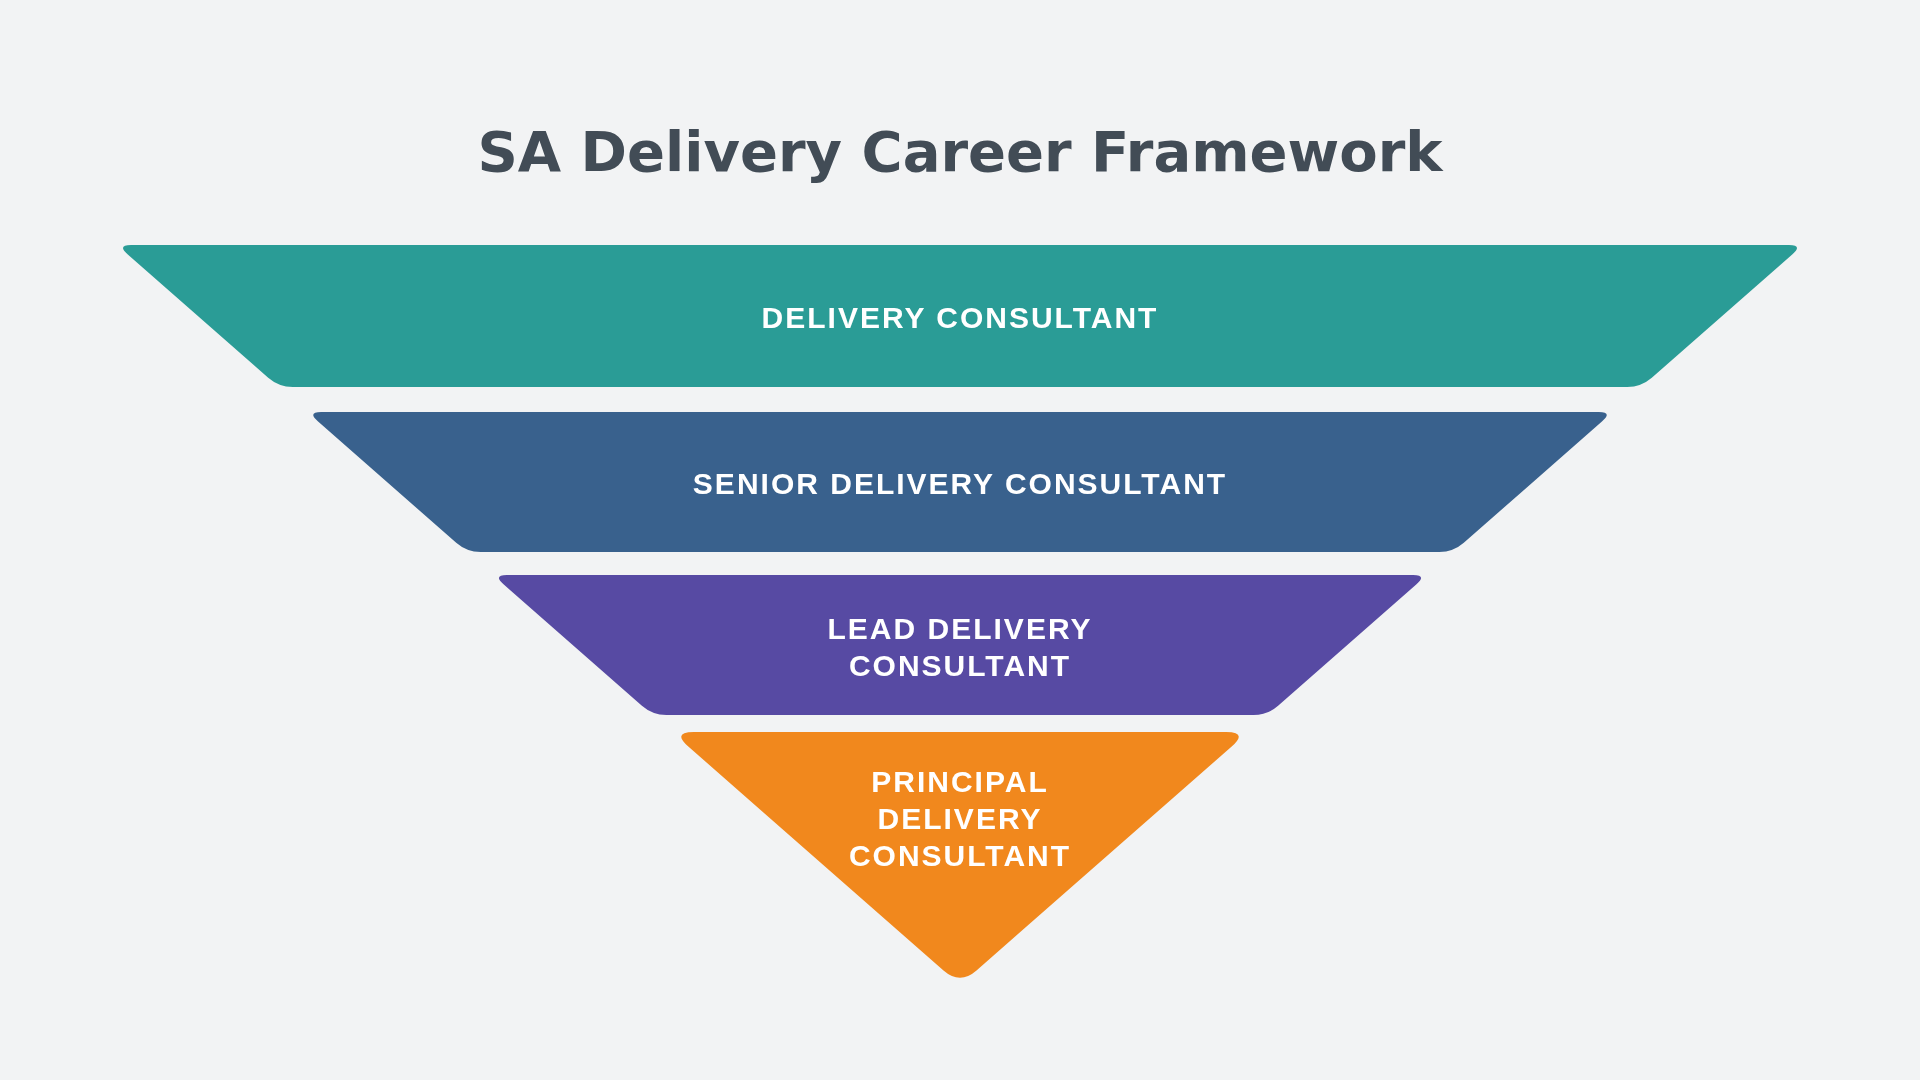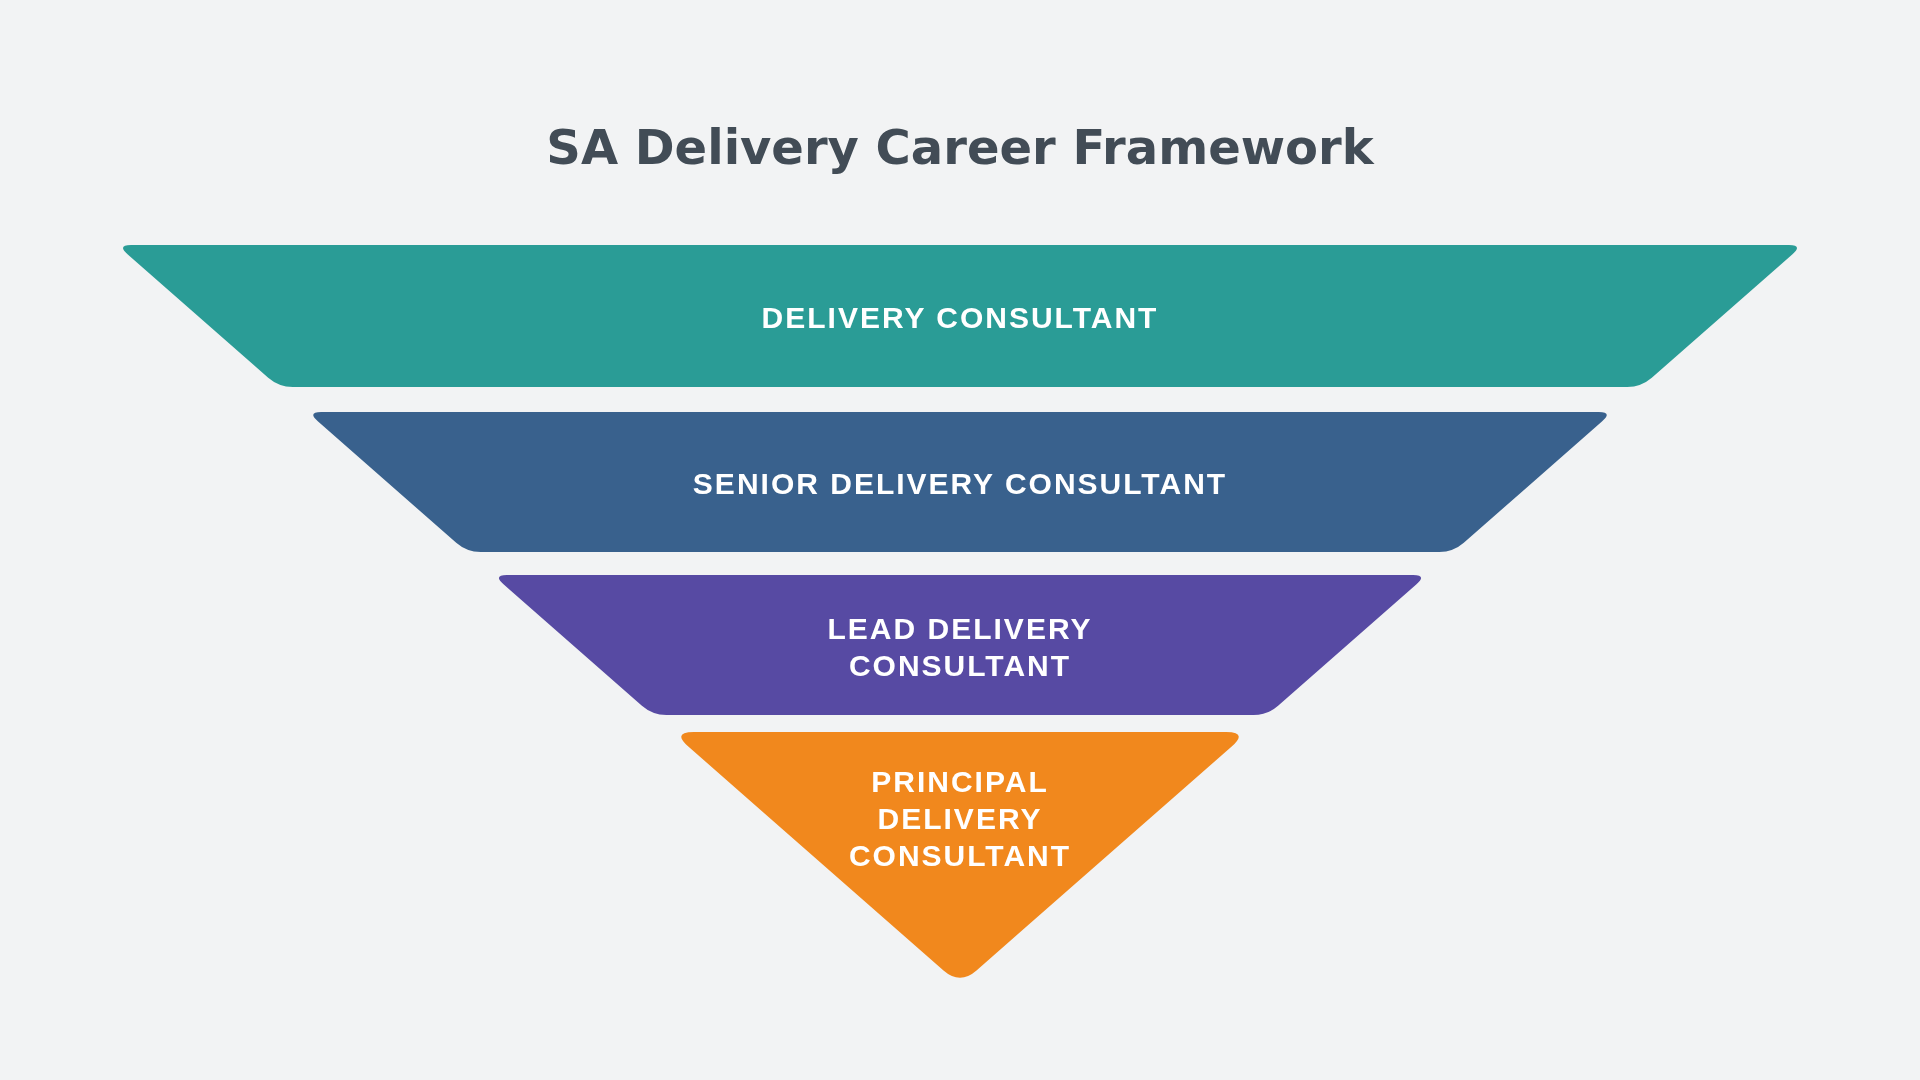--- a/index.html
+++ b/index.html
@@ -17,21 +17,21 @@
     position: absolute;
     inset: 0;
   }
   h1.page-title {
     position: absolute;
     top: 121px;
     left: 0;
     width: 100%;
     margin: 0;
     text-align: center;
-    font-size: 48px;
+    font-size: 56px;
     line-height: 1.1;
     font-weight: bold;
     letter-spacing: 0px;
   }
   svg.funnel {
     position: absolute;
     left: 0;
     top: 0;
     width: 1920px;
     height: 1080px;

